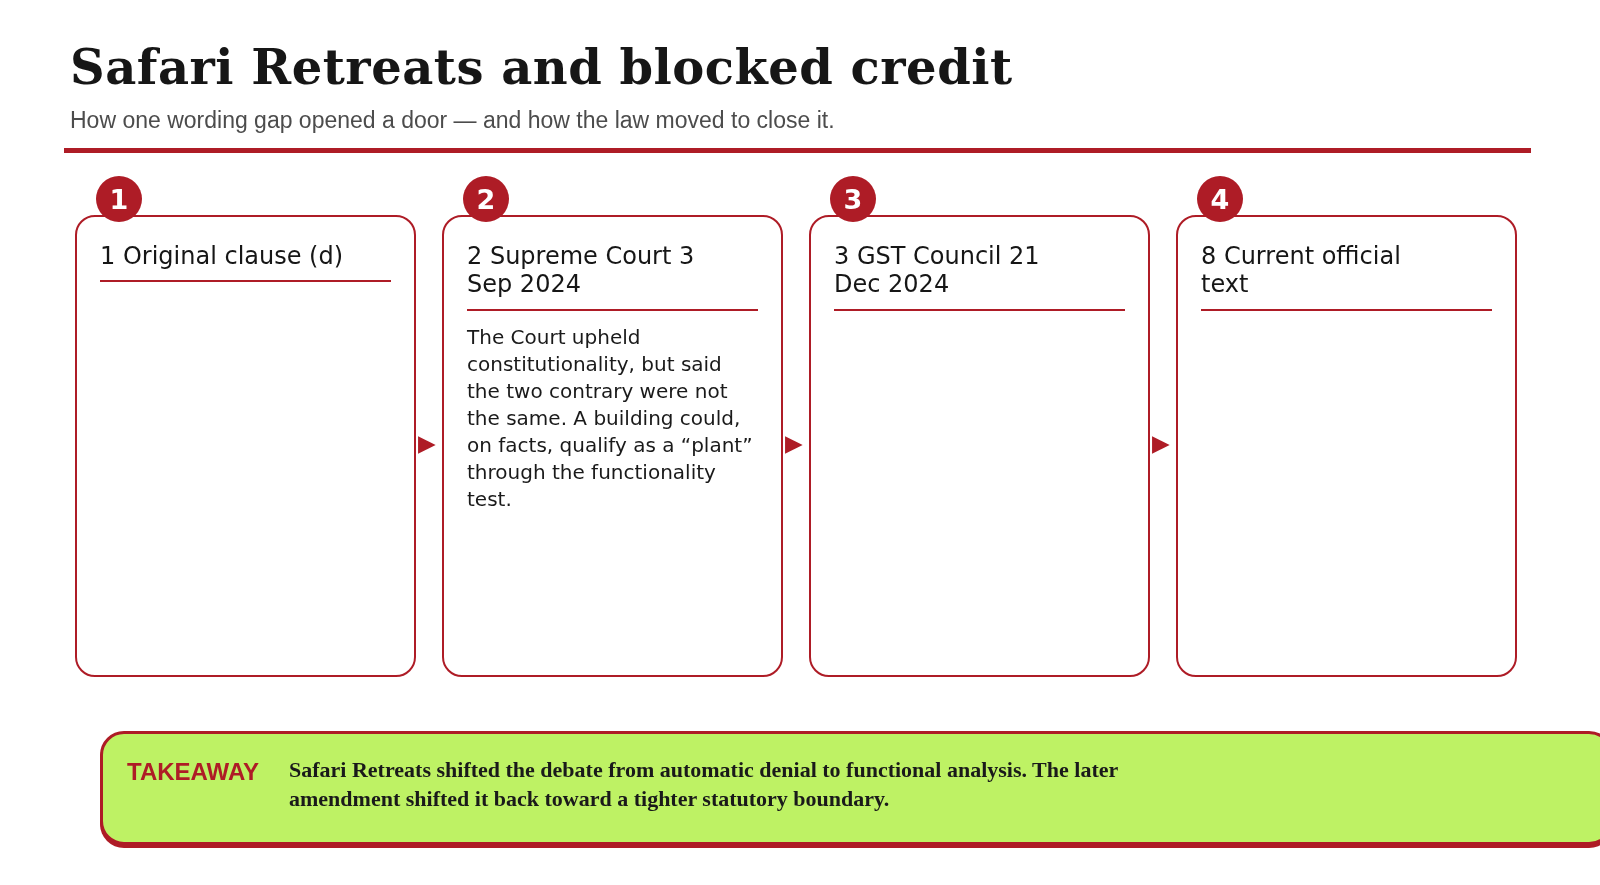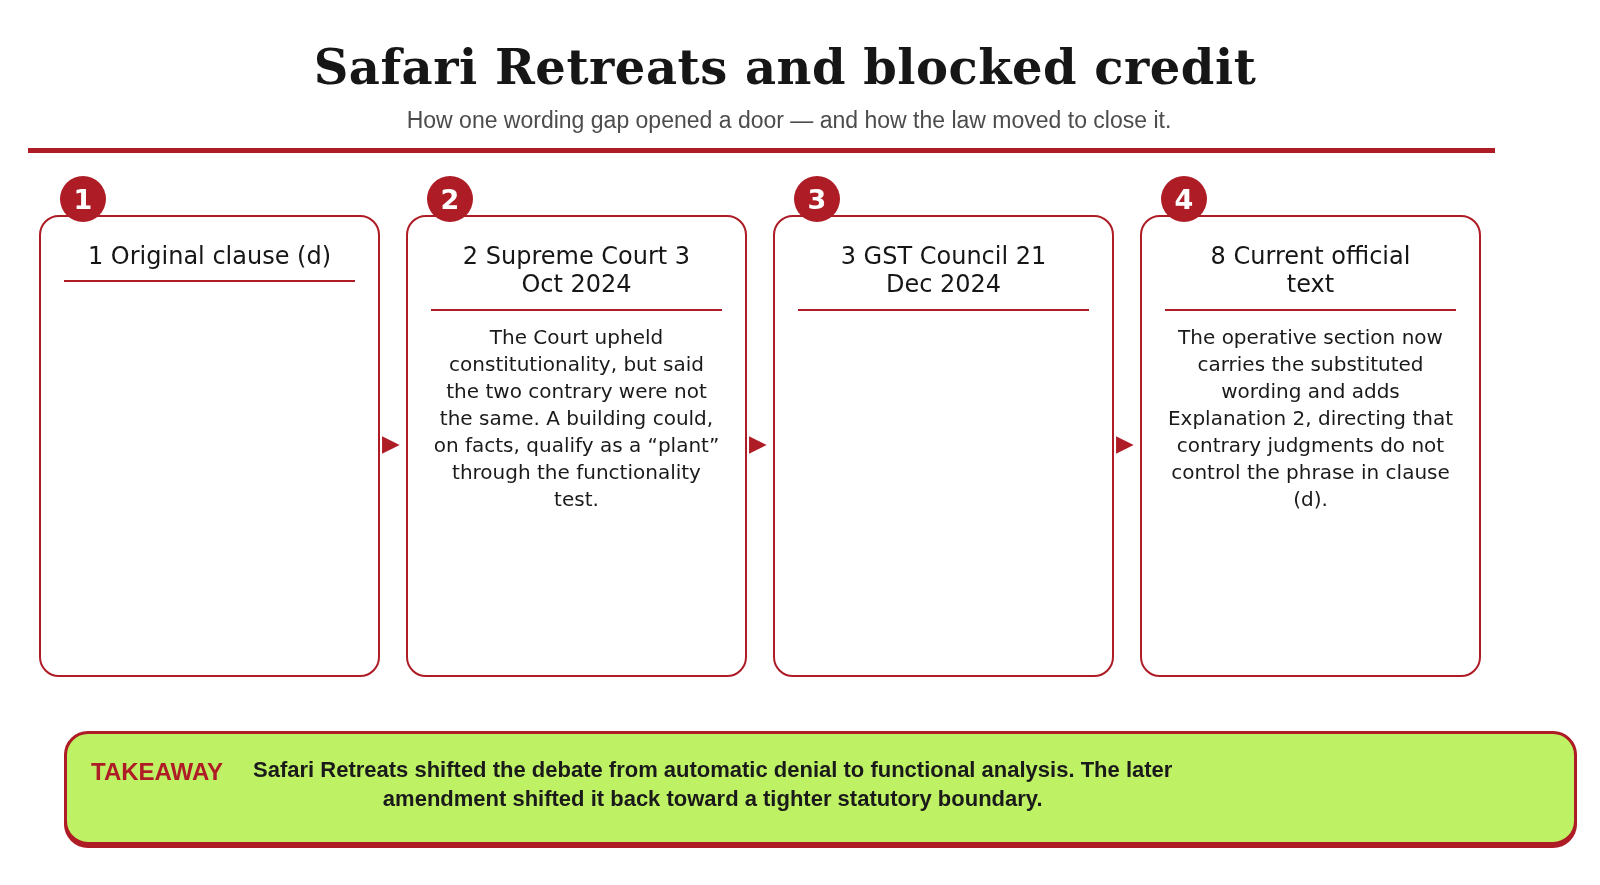--- a/index.html
+++ b/index.html
@@ -8,33 +8,33 @@
     --body-ink: #1a1a1a;
     --muted: #4c4c4c;
   }
   * { box-sizing: border-box; }
   html, body { margin: 0; padding: 0; }
   body {
     width: 1600px; height: 885px; overflow: hidden;
     background: #ffffff;
     font-family: "DejaVu Sans", sans-serif;
   }
-  .page { padding: 42px 64px 0 28px; text-align: center; }
+  .page { padding: 42px 64px 0 64px; }
 
   .title {
     margin: 0 0 0 6px;
     font-family: "DejaVu Serif", serif;
     font-weight: 700;
     font-size: 48px;
     line-height: 1.05;
     color: var(--ink);
     letter-spacing: 0.5px;
   }
   .subtitle {
-    margin: 13px 0 0 14px;
+    margin: 13px 0 0 6px;
     font-family: "Liberation Sans", sans-serif;
     font-size: 23px;
     line-height: 30px;
     color: var(--muted);
   }
   .rule {
     margin-top: 13px;
     height: 5px;
     width: 1467px;
     background: var(--accent);
@@ -115,21 +115,21 @@
     margin-right: 30px;
     margin-top: 2px;
     font-family: "Liberation Sans", sans-serif;
     font-weight: 700;
     font-size: 24px;
     line-height: 29px;
     color: var(--accent);
   }
   .tk-text {
     margin: 0;
-    font-family: Liberation Sans, sans-serif;
+    font-family: Liberation Serif, serif;
     font-weight: 700;
     font-size: 22px;
     line-height: 29px;
     color: var(--body-ink);
     white-space: pre-line;
   }
 </style>
 </head>
 <body>
 
@@ -143,38 +143,37 @@
 
     <div class="card">
       <div class="badge">1</div>
       <h2 class="card-heading">1 Original clause (d)</h2>
       <div class="heading-rule"></div>
     </div>
 
     <div class="card">
       <div class="badge">2</div>
       <h2 class="card-heading">2 Supreme Court 3
-Oct 2024</h2>
+Sep 2024</h2>
       <div class="heading-rule"></div>
       <p class="card-body">The Court upheld constitutionality, but said the two contrary were not the same. A building could, on facts, qualify as a “plant” through the functionality test.</p>
     </div>
 
     <div class="card">
       <div class="badge">3</div>
       <h2 class="card-heading">3 GST Council 21
 Dec 2024</h2>
       <div class="heading-rule"></div>
     </div>
 
     <div class="card">
       <div class="badge">4</div>
       <h2 class="card-heading">8 Current official
 text</h2>
       <div class="heading-rule"></div>
-      <p class="card-body">The operative section now carries the substituted wording and adds Explanation 2, directing that contrary judgments do not control the phrase in clause (d).</p>
     </div>
 
     <span class="flow-arrow arrow-1">▶</span>
     <span class="flow-arrow arrow-2">▶</span>
     <span class="flow-arrow arrow-3">▶</span>
   </div>
 
   <div class="takeaway">
     <span class="tk-label">TAKEAWAY</span>
     <p class="tk-text">Safari Retreats shifted the debate from automatic denial to functional analysis. The later

